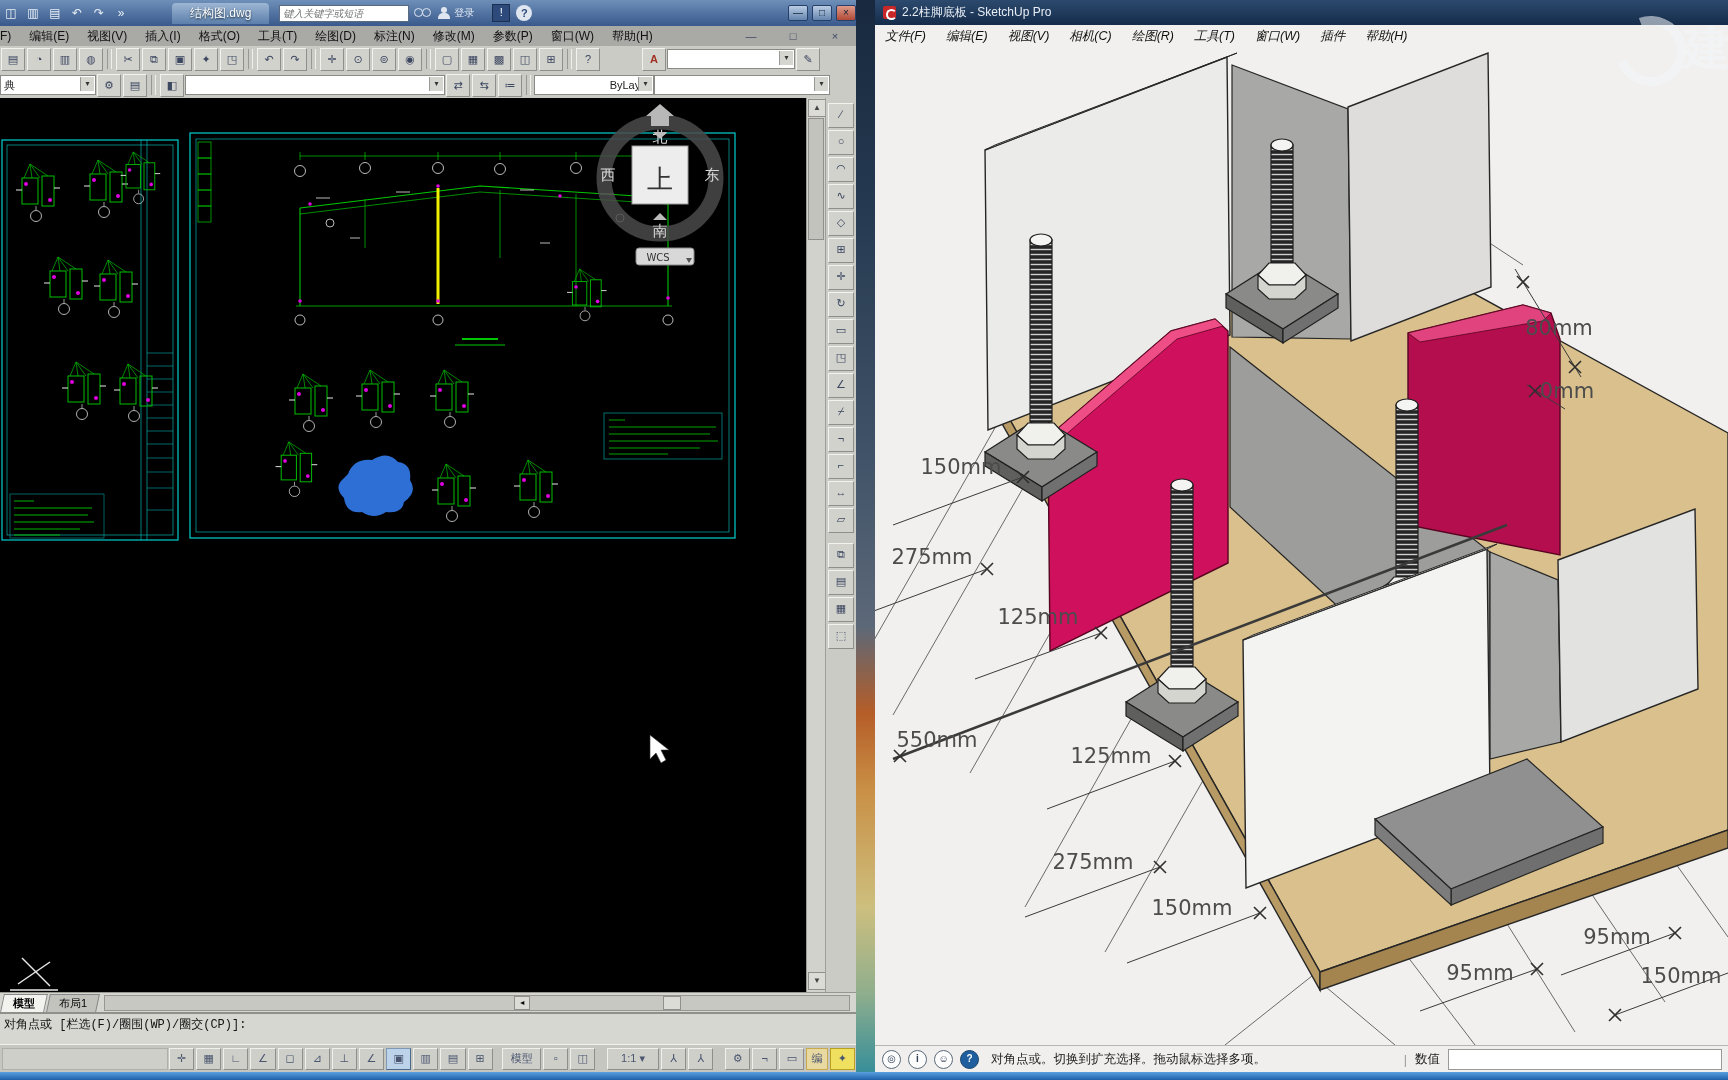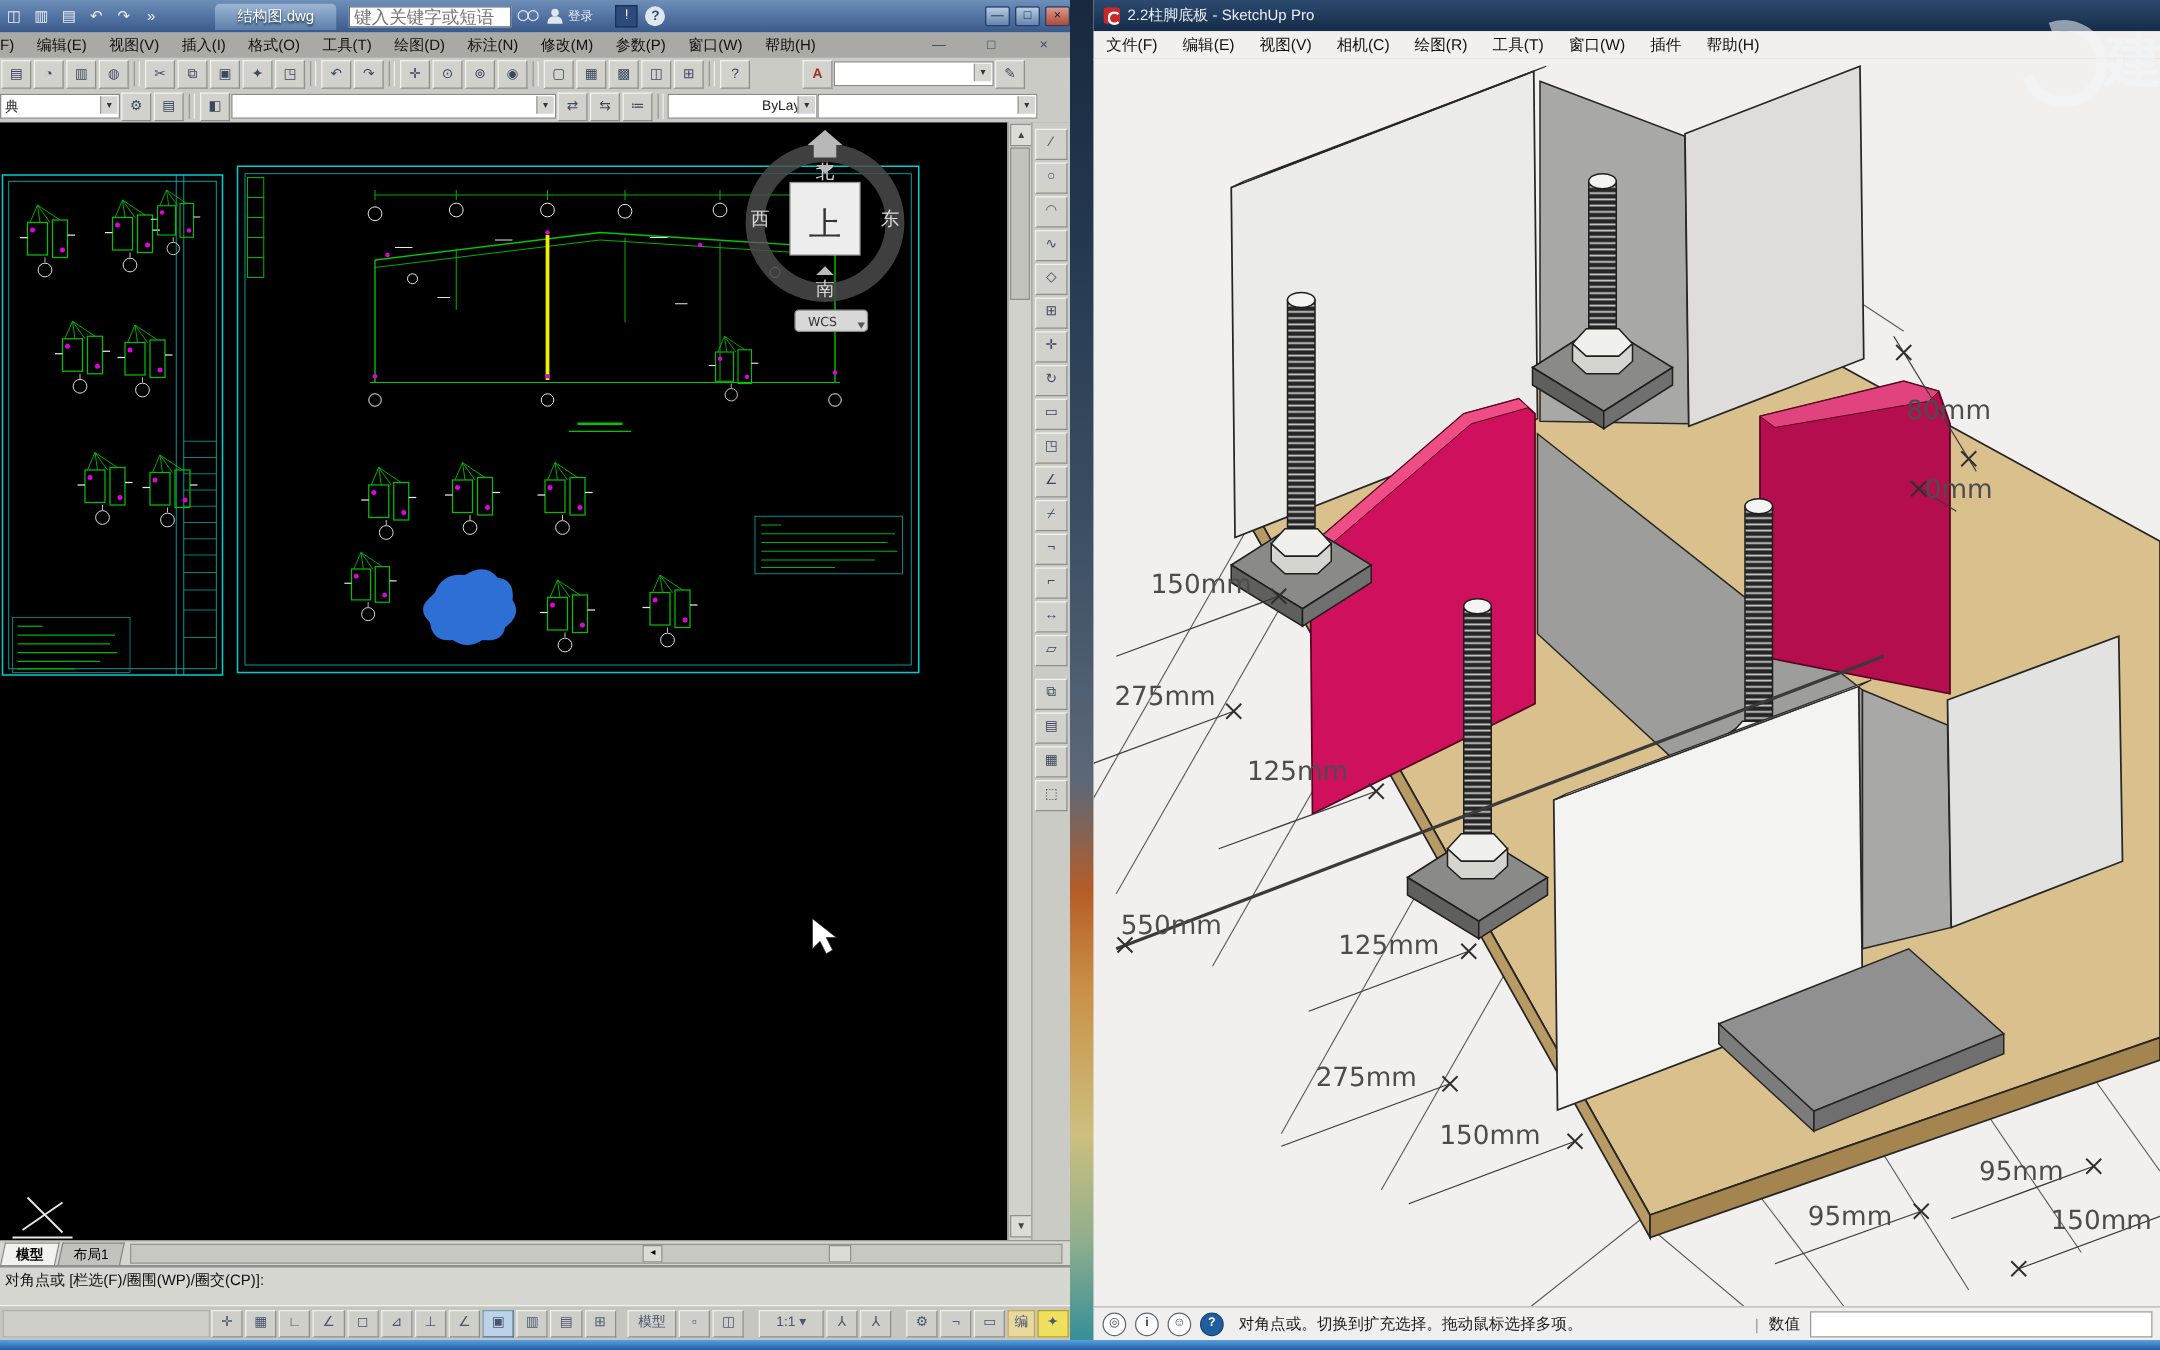--- a/index.html
+++ b/index.html
@@ -4,51 +4,51 @@
 <style>
   html,body{margin:0;padding:0;background:#000;}
   #screen{position:relative;width:1728px;height:1080px;overflow:hidden;background:#d4d0c8;
     font-family:"Liberation Sans","DejaVu Sans",sans-serif;}
   .abs{position:absolute;}
   
   #acad{left:0;top:0;width:856px;height:1080px;background:#c9c9c4;}
   #acad-title{left:0;top:0;width:856px;height:26px;background:linear-gradient(#6d8fb8,#39598c);display:flex;align-items:center;}
   .qatb{width:20px;height:18px;margin:0 1px;color:#e9eef5;font-size:12px;text-align:center;line-height:18px;border-radius:2px;}
   #acad-doc-tab{margin-left:40px;padding:2px 18px;background:linear-gradient(#9db6d4,#5c7fab);border-radius:4px 4px 0 0;color:#fff;font-size:12px;text-shadow:0 1px 2px #123;}
-  #acad-search{width:122px;height:15px;font-size:14px;border:1px solid #5a6a80;margin-left:10px;padding:0 3px;color:#888;}
+  #acad-search{width:122px;height:15px;font-size:10px;border:1px solid #5a6a80;margin-left:10px;padding:0 3px;color:#888;font-style:italic;}
   .tglass{width:18px;height:14px;margin-left:4px;border:1px solid #27406a;border-radius:2px;background:linear-gradient(#b9cce4,#6585ad);color:#123;font-size:10px;line-height:13px;text-align:center;}
   #acad-menu{left:0;top:26px;width:856px;height:20px;background:#a9a9a6;border-bottom:1px solid #8a8a88;display:flex;align-items:center;font-size:12px;color:#111;}
   #acad-menu span{padding:0 9px;}
   .tb{left:0;width:856px;height:26px;background:#cbcbc6;border-bottom:1px solid #9d9d99;display:flex;align-items:center;}
   .b{width:22px;height:21px;margin:0 1px;background:#d2d2cd;border:1px solid;border-color:#f2f2ef #8e8e8a #8e8e8a #f2f2ef;font-size:11px;color:#3c4760;text-align:center;line-height:20px;overflow:hidden;}
   .sep{width:3px;height:20px;border-left:1px solid #979793;border-right:1px solid #efefec;margin:0 3px;}
   .dd{height:18px;background:#fff;border:1px solid #8a8a86;font-size:11px;color:#222;display:flex;align-items:center;padding:0 3px;position:relative;}
   .dd .car{position:absolute;right:1px;top:1px;width:13px;height:14px;background:#d6d6d1;border-left:1px solid #999;font-size:8px;line-height:14px;text-align:center;color:#333;}
   #acad-canvas{left:0;top:98px;width:806px;height:894px;background:#000;overflow:hidden;}
   #acad-vscroll{left:806px;top:98px;width:18px;height:894px;background:#d2d2cd;border-left:1px solid #9a9a96;}
   .scar{width:16px;height:16px;margin:1px;background:#dcdcd7;border:1px solid #908f8b;font-size:8px;color:#444;text-align:center;line-height:15px;}
   #acad-rtools{left:825px;top:98px;width:31px;height:894px;background:#cbcbc6;border-left:1px solid #9d9d99;display:flex;flex-direction:column;align-items:center;padding-top:4px;box-sizing:border-box;}
   #acad-rtools .b{width:24px;height:23px;margin:1px 0;}
   #acad-tabsrow{left:0;top:992px;width:856px;height:20px;background:#d6d6d1;border-top:1px solid #97978f;display:flex;align-items:center;font-size:11px;}
   .mtab{padding:1px 10px;border:1px solid #88888a;border-bottom:none;transform:skewX(-12deg);background:#c3c3be;margin-left:2px;}
   .mtab.on{background:#f2f2ee;font-weight:bold;}
   .mtab i{display:inline-block;transform:skewX(12deg);font-style:normal;}
-  #acad-cmd{left:0;top:1012px;width:856px;height:32px;background:#d7d7d2;border-top:2px solid #8f8f8b;font-family:Liberation Sans, sans-serif;font-size:12px;color:#111;padding:2px 4px;box-sizing:border-box;}
+  #acad-cmd{left:0;top:1012px;width:856px;height:32px;background:#d7d7d2;border-top:2px solid #8f8f8b;font-family:Liberation Mono, monospace;font-size:12px;color:#111;padding:2px 4px;box-sizing:border-box;}
   #acad-status{left:0;top:1044px;width:856px;height:28px;background:#c6c6c1;border-top:1px solid #f0f0ec;display:flex;align-items:center;font-size:11px;}
   .st{width:24px;height:20px;margin:0 1px;background:#cfcfca;border:1px solid;border-color:#f0f0ec #8e8e8a #8e8e8a #f0f0ec;color:#4a5670;font-size:11px;text-align:center;line-height:19px;}
   .st.on{background:#bcd3ea;border-color:#7d99b5 #4a6a8c #4a6a8c #7d99b5;}
   
   #sliver{left:856px;top:0;width:19px;height:1080px;background:linear-gradient(#18293f 0%,#24384f 18%,#3d5066 40%,#5c6878 58%,#b55d28 66%,#c98f45 73%,#cdbf7e 84%,#8fae8d 92%,#2e8b9a 100%);}
   
   #su{left:875px;top:0;width:853px;height:1080px;background:#f0efed;}
   #su-title{left:0;top:0;width:853px;height:25px;background:linear-gradient(#2c4a6e,#152c4a);display:flex;align-items:center;color:#e9eef5;font-size:12px;}
   #su-logo{width:13px;height:13px;background:#c82828;border-radius:2px;margin:0 6px 0 8px;position:relative;}
   #su-logo:after{content:"";position:absolute;left:3px;top:3px;width:7px;height:7px;border:2px solid #fff;border-right-color:transparent;border-radius:50%;}
   #su-menu{left:0;top:25px;width:853px;height:22px;background:#f1f0ee;border-bottom:1px solid #b9b9b5;display:flex;align-items:center;font-size:12.5px;color:#111;}
-  #su-menu span{padding:0 10px;}
+  #su-menu span{padding:0 10px;font-style:italic;}
   #su-view{left:0;top:47px;width:853px;height:998px;background:#f1f0ee;}
   #su-status{left:0;top:1045px;width:853px;height:27px;background:#f0efed;border-top:1px solid #b5b5b1;display:flex;align-items:center;font-size:12.5px;color:#1c1c1c;}
   .suc{width:17px;height:17px;border-radius:50%;border:1.5px solid #5a6a7a;background:#fdfdfd;color:#33435a;font-size:10px;font-weight:bold;text-align:center;line-height:16px;margin-left:7px;}
   .suc.help{background:#1f5e9e;border-color:#16436f;color:#fff;}
   #su-measure{width:268px;height:17px;border:1px solid #9a9a96;background:#fff;margin:0 6px 0 8px;}
   
   #bstrip{left:0;top:1072px;width:1728px;height:8px;background:linear-gradient(#5aa0e0,#1f5fa8);}
   #wmark{left:1598px;top:2px;width:130px;height:80px;opacity:.55;z-index:60;pointer-events:none;}
   #wmark .swirl{position:absolute;left:18px;top:14px;width:52px;height:52px;border:9px solid #f4f7fa;border-left-color:transparent;border-radius:50%;transform:rotate(25deg);}
   #wmark .wchar{position:absolute;left:86px;top:16px;font-size:46px;color:#f4f7fa;font-weight:bold;}

